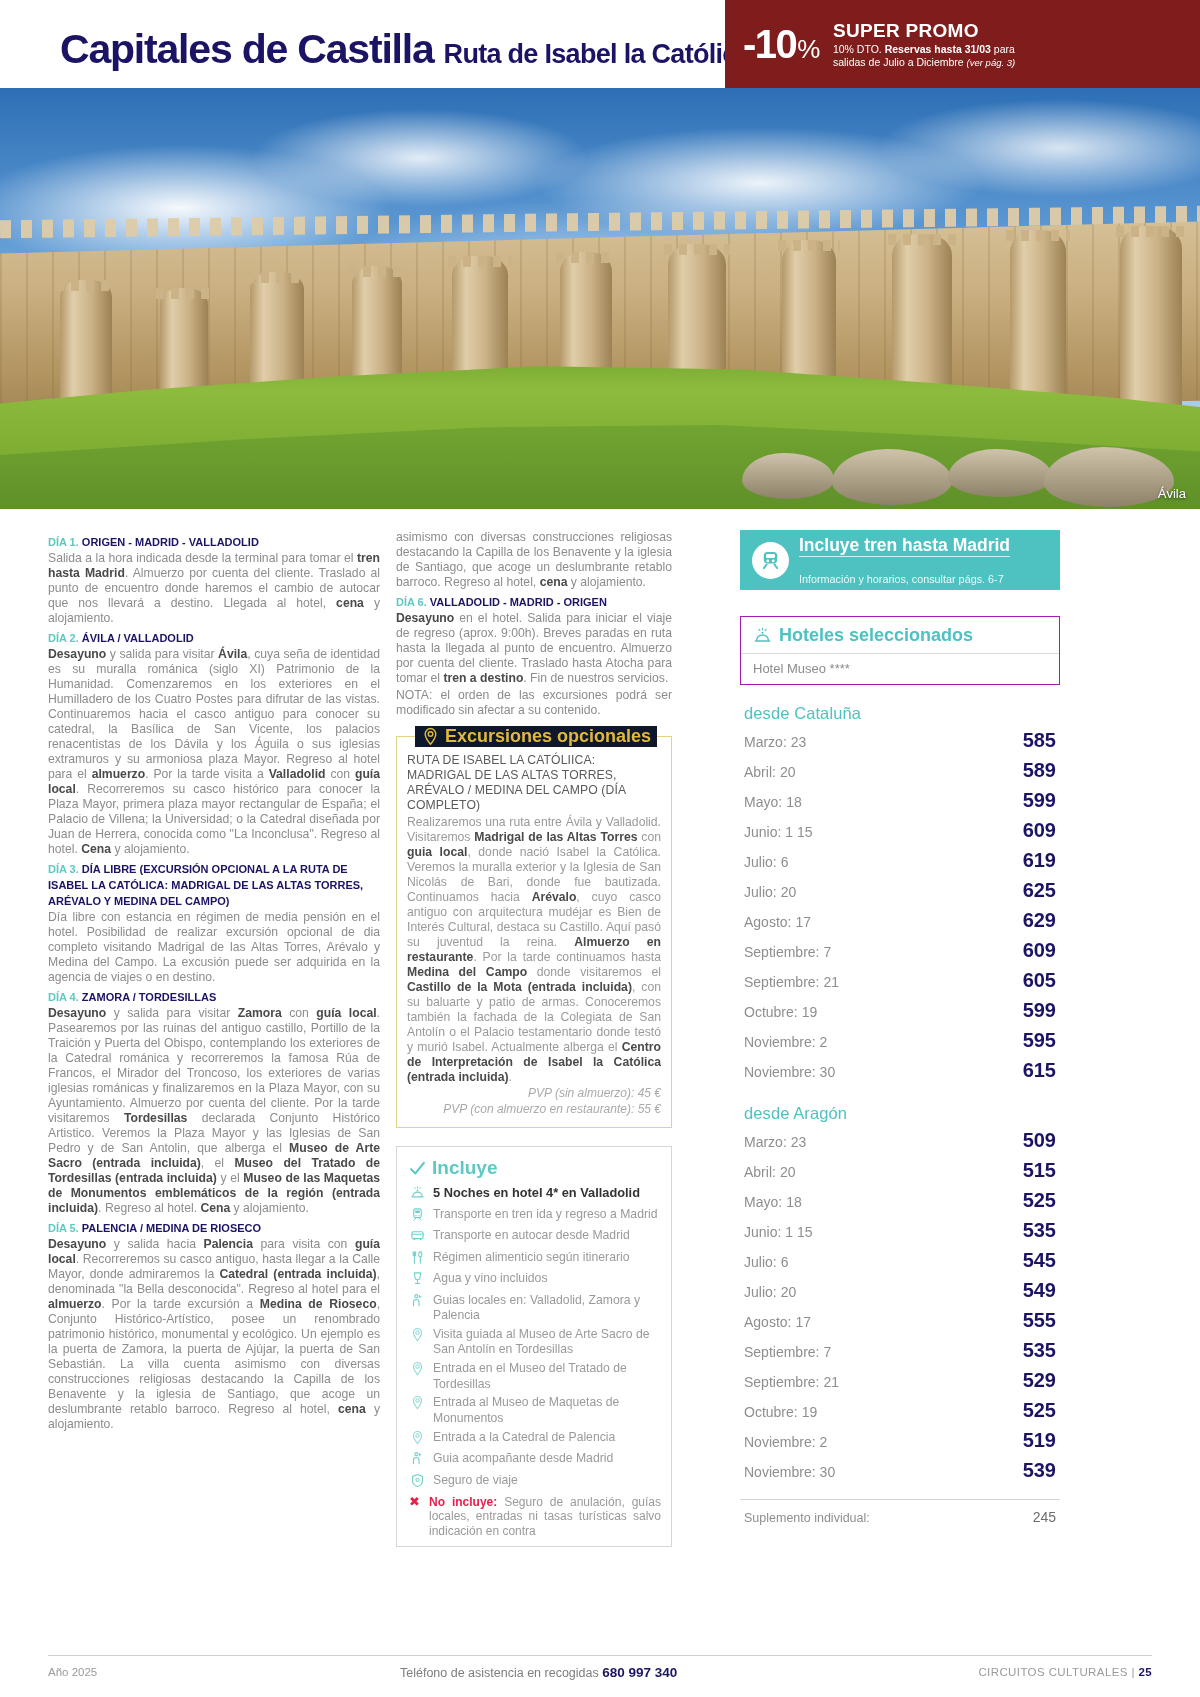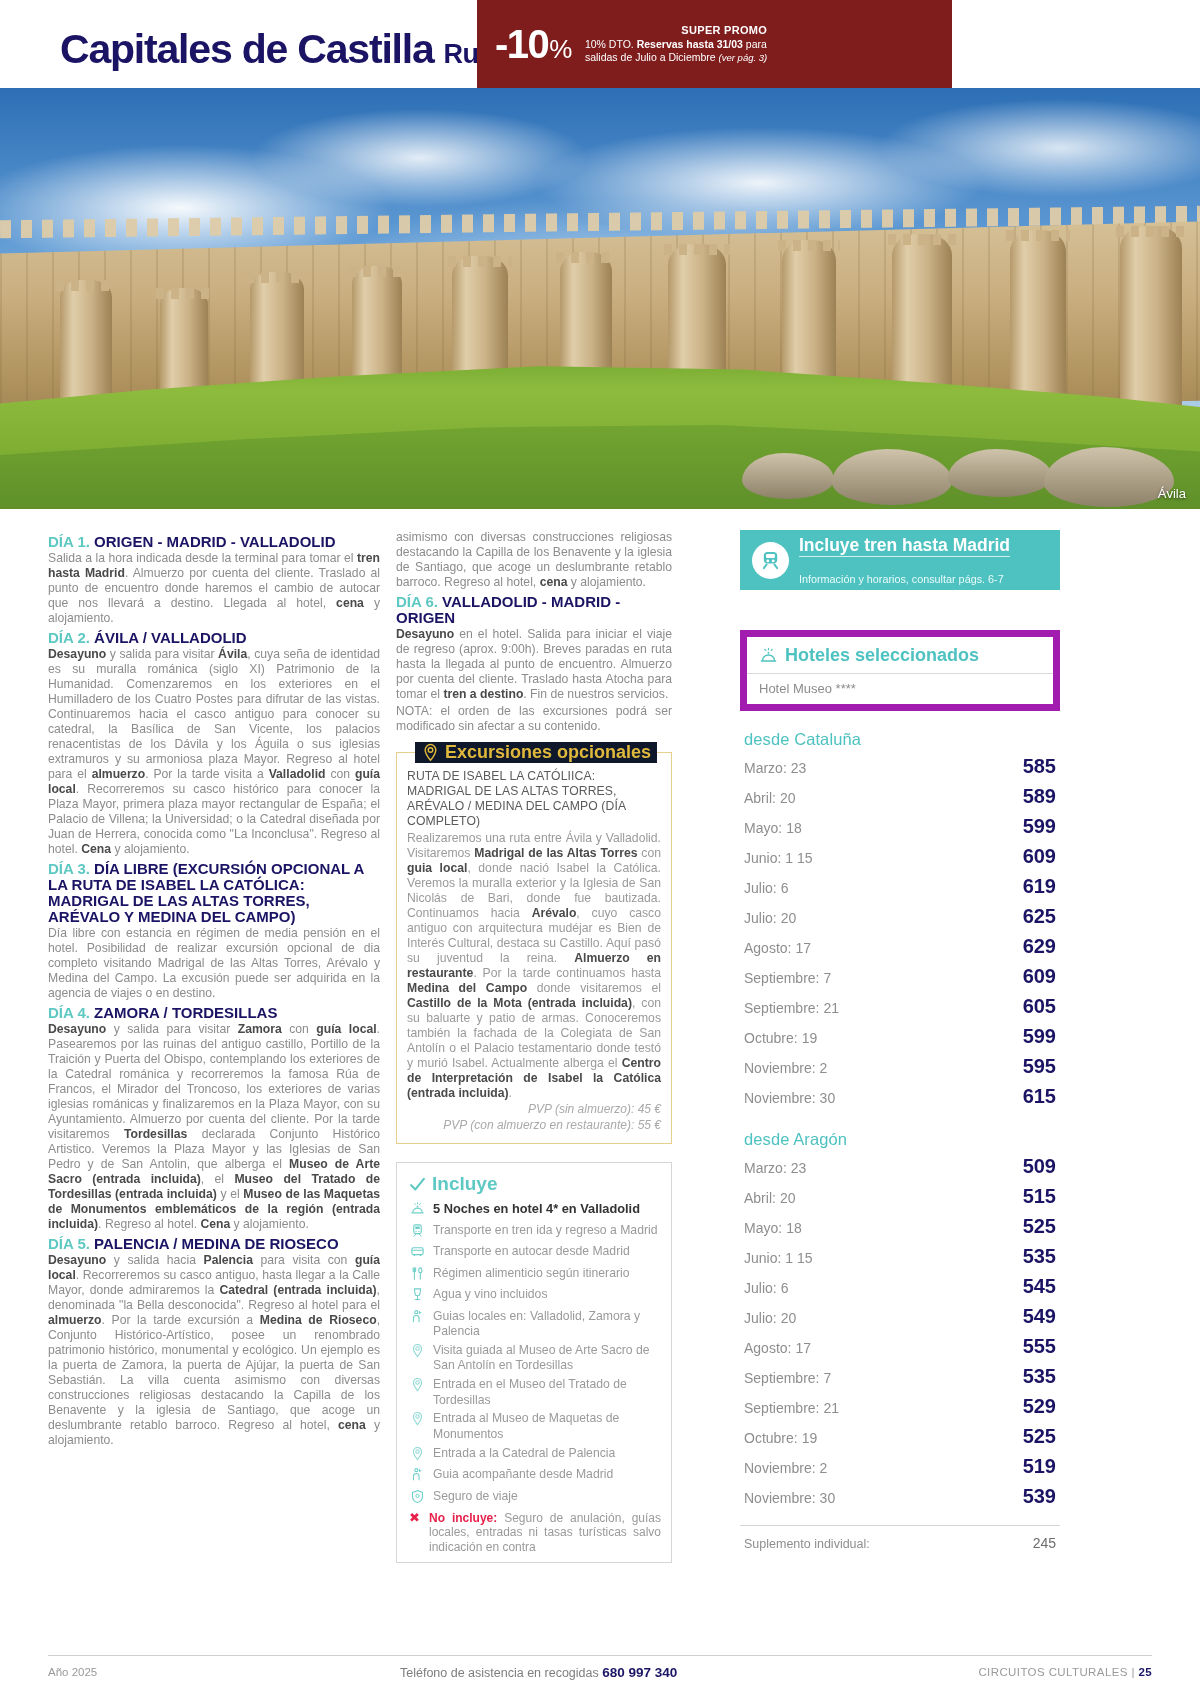--- a/index.html
+++ b/index.html
@@ -7,21 +7,21 @@
   body {
     font-family: "Liberation Sans", sans-serif;
     background: #ffffff;
     position: relative;
     overflow: hidden;
     color: #7d7d7d;
   }
 
   
   .header {
-    position: absolute; left: 0; top: 0; width: 952px; height: 88px;
+    position: absolute; left: 0; top: 0; width: 1200px; height: 88px;
     background: #ffffff;
   }
   .title-wrap {
     position: absolute; left: 60px; top: 26px;
     display: flex; align-items: baseline; gap: 10px;
   }
   .title-main {
     font-size: 41px; font-weight: bold; color: #1b1464;
     letter-spacing: -1.2px; white-space: nowrap;
     font-family: "Liberation Sans", sans-serif;
@@ -34,21 +34,21 @@
     position: absolute; right: 0; top: 0; width: 475px; height: 88px;
     background: #7f1d1d; color: #ffffff;
     display: flex; align-items: center; padding-left: 18px;
   }
   .promo-pct {
     font-size: 40px; font-weight: bold; letter-spacing: -1.5px;
     display: flex; align-items: baseline;
   }
   .promo-pct .pct-sign { font-size: 26px; font-weight: 400; margin-left: 1px; }
   .promo-text { margin-left: 14px; line-height: 1.25; }
-  .promo-head { font-size: 11px; font-weight: bold; letter-spacing: 0.3px; text-align: right; }
+  .promo-head { font-size: 19px; font-weight: bold; letter-spacing: 0.3px; }
   .promo-line { font-size: 10.5px; }
   .promo-line b { font-weight: bold; }
   .promo-line i { font-style: italic; font-size: 9.5px; }
 
   
   .hero {
     position: absolute; left: 0; top: 88px; width: 1200px; height: 421px;
     overflow: hidden;
   }
   .sky {
@@ -110,21 +110,21 @@
   .col-left  { left: 48px;  width: 332px; }
   .col-mid   { left: 396px; width: 276px; }
   .col-right { left: 740px; width: 320px; }
 
   .itin p {
     font-size: 12.2px; line-height: 15.0px; color: #8c8c8c;
     text-align: justify; margin-bottom: 2px;
   }
   .itin p b { color: #4a4a4a; font-weight: bold; }
   .day-head {
-    font-size: 15px; line-height: 16px; margin-top: 4px; margin-bottom: 1px;
+    font-size: 11px; line-height: 16px; margin-top: 4px; margin-bottom: 1px;
     color: #1b1464; font-weight: bold; text-align: left;
   }
   .day-head .daynum { color: #5ec8c3; font-weight: bold; }
 
   
   .exc-box {
     position: relative; margin-top: 18px;
     border: 1px solid #e4cf8b; padding: 16px 10px 10px 10px;
   }
   .exc-title {
@@ -168,21 +168,21 @@
     display: flex; align-items: center; justify-content: center;
     color: #4dc2c0; font-size: 21px;
   }
   .train-t1 { font-size: 17.5px; font-weight: bold; line-height: 20px; }
   .train-t1 .light { font-weight: bold; }
   .train-t2 {
     font-size: 10.8px; color: #eafbfa; border-top: 1px solid rgba(255,255,255,.75);
     padding-top: 16px; margin-top: 1px;
   }
 
-  .hotel-box { margin-top: 40px; border: 7px solid #a21caf; }
+  .hotel-box { margin-top: 26px; border: 1px solid #a21caf; }
   .hotel-head {
     display: flex; align-items: center; gap: 7px; padding: 8px 12px 7px 12px;
     color: #4dc2c0; font-size: 18px; font-weight: bold;
     border-bottom: 1px solid #dadada;
   }
   .hotel-item { padding: 7px 12px 8px 12px; font-size: 13px; color: #8c8c8c; }
 
   .price-group-title {
     color: #4dc2c0; font-size: 16.5px; margin: 19px 0 2px 4px; letter-spacing: .1px;
   }

